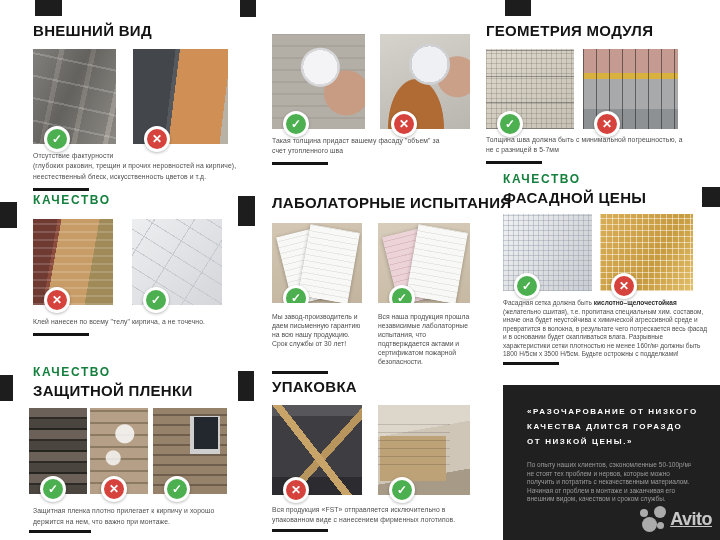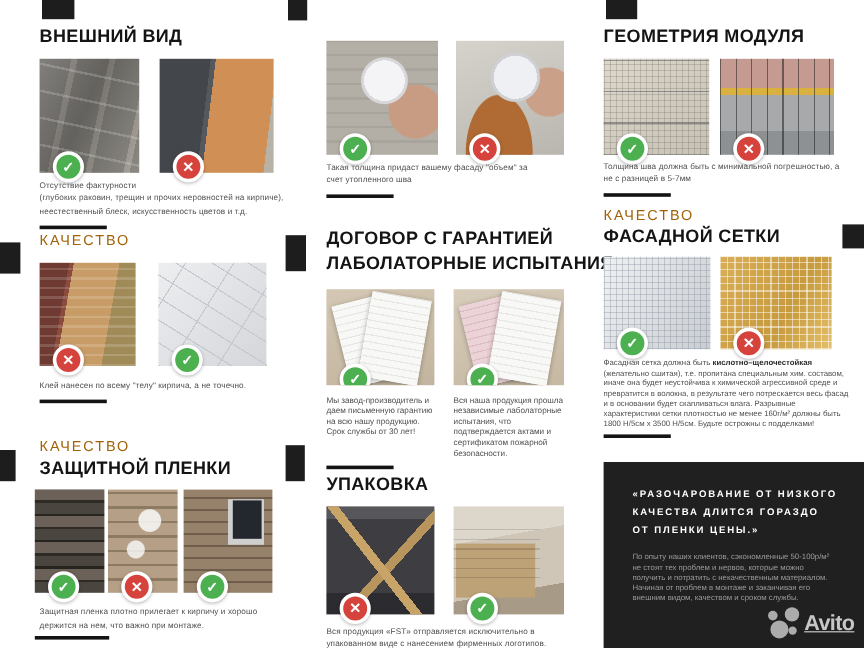--- a/index.html
+++ b/index.html
@@ -14,28 +14,28 @@
   .sq-top-3{left:505px;top:0;width:26px;height:16px;}
   .bar-left-1{left:0;top:202px;width:17px;height:26px;}
   .bar-left-2{left:0;top:375px;width:13px;height:26px;}
   .bar-mid-1{left:238px;top:196px;width:17px;height:30px;}
   .bar-mid-2{left:238px;top:371px;width:16px;height:30px;}
   .sq-right{left:702px;top:187px;width:18px;height:20px;}
   
   .cell{position:absolute;}
   .c1r1{left:33px;top:22px;width:200px;}
   .c2r1{left:272px;top:22px;width:200px;}
-  .c3r1{left:503px;top:22px;width:207px;}
+  .c3r1{left:486px;top:22px;width:207px;}
   .c1r2{left:33px;top:194px;width:197px;}
   .c2r2{left:272px;top:190px;width:200px;}
   .c3r2{left:503px;top:173px;width:207px;}
   .c1r3{left:29px;top:366px;width:202px;}
   .c2r3{left:272px;top:366px;width:200px;}
   .h-bold{font-size:15px;font-weight:800;letter-spacing:.3px;color:#141414;white-space:nowrap;line-height:1.15;}
-  .h-pre{font-size:12px;font-weight:400;letter-spacing:1.6px;color:#a16207;white-space:nowrap;line-height:1.1;}
+  .h-pre{font-size:12px;font-weight:700;letter-spacing:1.6px;color:#15803d;white-space:nowrap;line-height:1.1;}
   .h-pre + .h-bold{margin-top:3px;}
   .caption{margin-top:7px;font-size:6.8px;line-height:1.5;color:#4e4e4e;letter-spacing:.1px;}
   .caption .cap-line{white-space:nowrap;}
   .caption-tight{margin-top:8px;font-size:6.5px;line-height:1.3;color:#4e4e4e;}
   .caption-tight b{color:#2b2b2b;}
   .divider{margin-top:6px;width:56px;height:3px;background:#141414;}
   
   .photos{display:flex;margin-top:10px;}
   .ph{position:relative;flex-shrink:0;}
   .badge{
@@ -198,21 +198,20 @@
       </div>
       <div class="ph p-r2c1b">
         <span class="badge check">✓</span>
       </div>
     </div>
     <div class="caption" style="margin-top:12px;">Клей нанесен по всему "телу" кирпича, а не точечно.</div>
     <div class="divider"></div>
   </div>
 
   <div class="cell c2r2">
-    <div class="h-bold">ДОГОВОР С ГАРАНТИЕЙ</div>
     <div class="h-bold" style="margin-top:4px;">ЛАБОЛАТОРНЫЕ ИСПЫТАНИЯ</div>
     <div class="photos" style="margin-top:12px;">
       <div class="ph p-r2c2a">
         <span class="doc d1"></span>
         <span class="doc d2"></span>
         <span class="badge check">✓</span>
       </div>
       <div class="ph p-r2c2b">
         <span class="doc d1 pink"></span>
         <span class="doc d2"></span>
@@ -221,21 +220,21 @@
     </div>
     <div class="cap-cols">
       <div class="cap-col left">Мы завод-производитель и даем письменную гарантию на всю нашу продукцию. Срок службы от 30 лет!</div>
       <div class="cap-col right">Вся наша продукция прошла независимые лаболаторные испытания, что подтверждается актами и сертификатом пожарной безопасности.</div>
     </div>
     <div class="divider" style="margin-top:4px;"></div>
   </div>
 
   <div class="cell c3r2">
     <div class="h-pre">КАЧЕСТВО</div>
-    <div class="h-bold">ФАСАДНОЙ СЕТКИ</div>
+    <div class="h-bold">ФАСАДНОЙ ЦЕНЫ</div>
     <div class="photos" style="margin-top:8px;">
       <div class="ph p-r2c3a">
         <span class="badge check">✓</span>
       </div>
       <div class="ph p-r2c3b">
         <span class="badge cross">✕</span>
       </div>
     </div>
     <div class="caption-tight"><span>Фасадная сетка должна быть </span><b>кислотно–щелочестойкая</b><span> (желательно сшитая), т.е. пропитана специальным хим. составом,  иначе она будет неустойчива к химической агрессивной среде и превратится в волокна, в результате чего потрескается весь фасад и в основании будет скапливаться влага. Разрывные характеристики сетки плотностью не менее 160г/м² должны быть 1800 Н/5см x 3500 Н/5см. Будьте острожны с подделками!</span></div>
     <div class="divider" style="margin-top:3px;"></div>
@@ -253,37 +252,37 @@
       </div>
       <div class="ph p-r3c1c">
         <span class="badge check">✓</span>
       </div>
     </div>
     <div class="caption" style="margin-top:12px;margin-left:4px;">Защитная пленка плотно прилегает к кирпичу и хорошо держится на нем, что важно при монтаже.</div>
     <div class="divider" style="margin-top:3px;width:62px;margin-left:0;"></div>
   </div>
 
   <div class="cell c2r3">
-    <div class="h-bold" style="margin-top:29px;">УПАКОВКА</div>
+    <div class="h-bold" style="margin-top:12px;">УПАКОВКА</div>
     <div class="photos">
       <div class="ph p-r3c2a">
         <span class="badge cross">✕</span>
       </div>
       <div class="ph p-r3c2b">
         <span class="badge check">✓</span>
       </div>
     </div>
     <div class="caption" style="margin-top:10px;">Вся продукция «FST» отправляется исключительно в упакованном виде с нанесением фирменных логотипов.</div>
     <div class="divider" style="margin-top:3px;"></div>
   </div>
 
   <div class="quote-block">
     <div class="quote-line">«РАЗОЧАРОВАНИЕ ОТ НИЗКОГО</div>
     <div class="quote-line">КАЧЕСТВА ДЛИТСЯ ГОРАЗДО</div>
-    <div class="quote-line">ОТ ПЛЕНКИ ЦЕНЫ.»</div>
+    <div class="quote-line">ОТ НИЗКОЙ ЦЕНЫ.»</div>
     <div class="quote-body">По опыту наших клиентов, сэкономленные 50-100р/м² не стоят тех проблем и нервов, которые можно получить и потратить с некачественным материалом. Начиная от проблем в монтаже и заканчивая его внешним видом, качеством и сроком службы.</div>
     <div class="watermark">
       <span class="wm-dots">
         <span class="wm-dot wm-d1"></span>
         <span class="wm-dot wm-d2"></span>
         <span class="wm-dot wm-d3"></span>
         <span class="wm-dot wm-d4"></span>
       </span>
       <span class="wm-text">Avito</span>
     </div>

